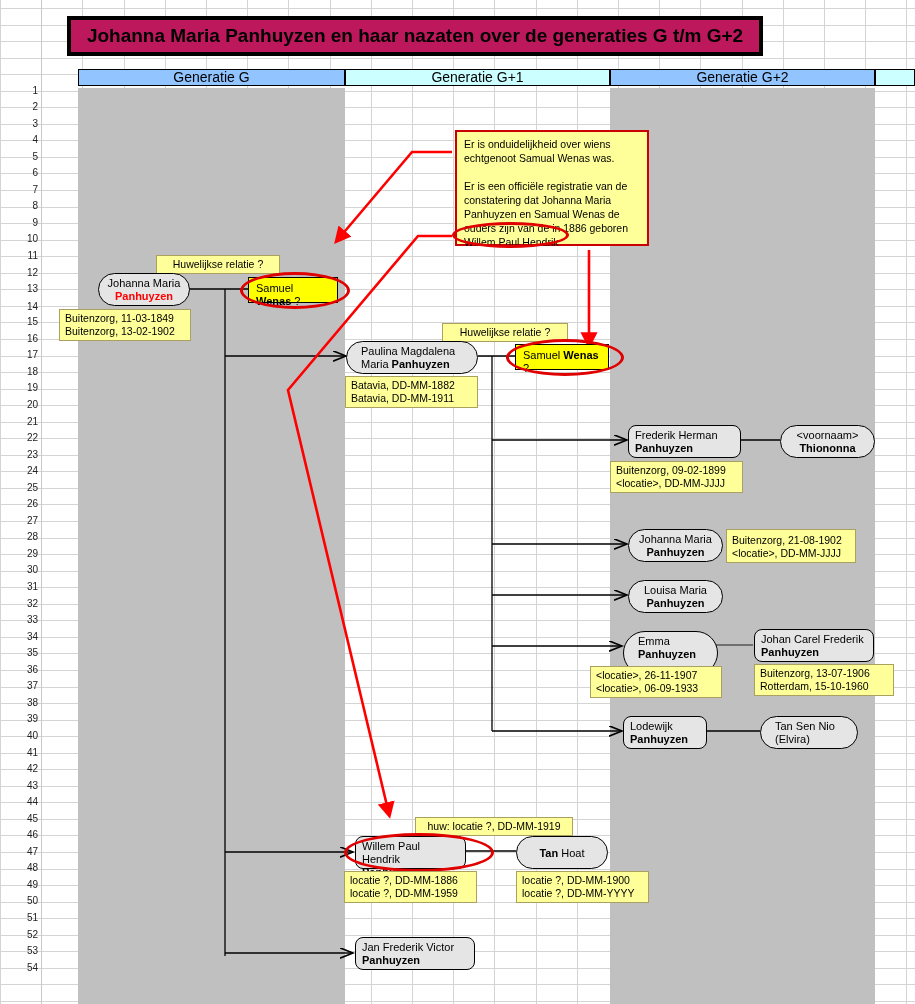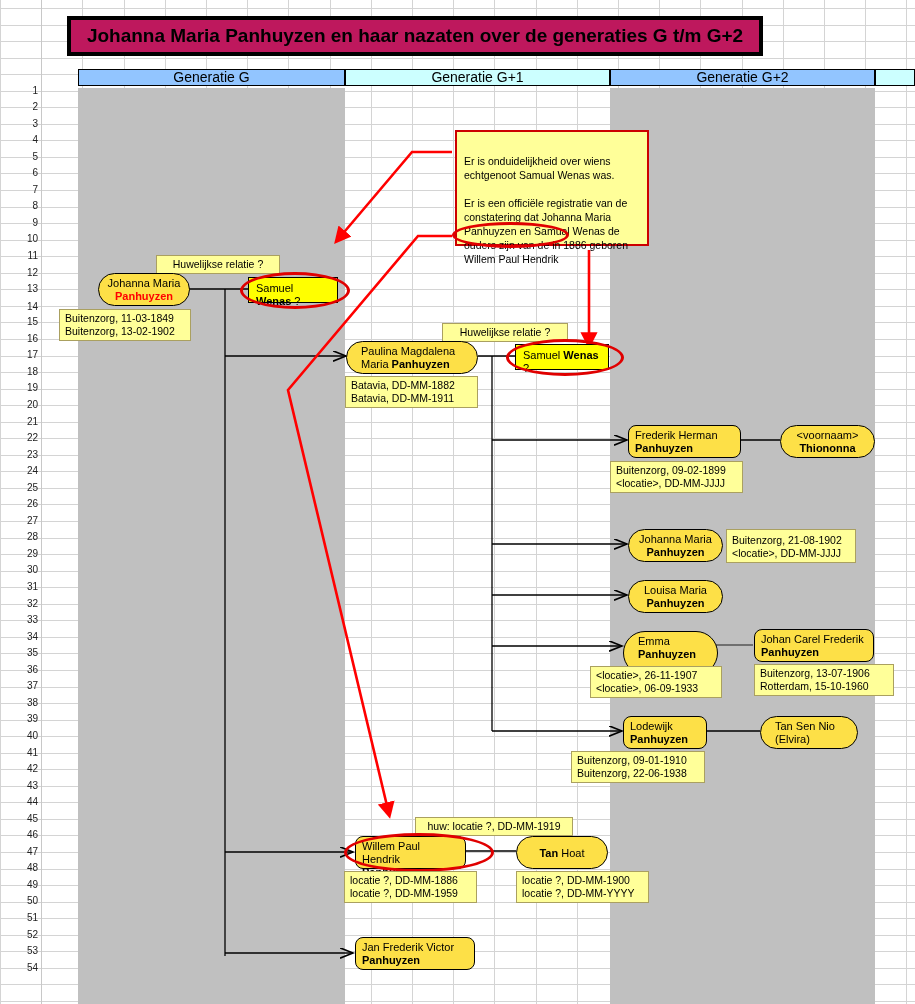--- a/index.html
+++ b/index.html
@@ -28,33 +28,33 @@
   
   .titlebox{position:absolute;left:67px;top:16px;width:696px;height:40px;
     background:#be185d;border:4px solid #000;box-sizing:border-box;
     display:flex;align-items:center;justify-content:center;}
   .titlebox span{font-size:19px;font-weight:bold;color:#000;letter-spacing:0px;}
 
   
   svg.lines{position:absolute;left:0;top:0;width:915px;height:1004px;overflow:visible;}
 
   
-  .node{position:absolute;box-sizing:border-box;background:#fde047;border:1px solid #000;
+  .node{position:absolute;box-sizing:border-box;background:#e5e5e5;border:1px solid #000;
     font-size:11px;color:#000;line-height:13px;padding:3px 6px;}
   .node.oval{border-radius:999px;text-align:center;}
   .node.rect{border-radius:8px;text-align:left;}
   .node b{font-weight:bold;}
   .node .red{color:#ff0000;font-weight:bold;}
 
   .noteyel{position:absolute;box-sizing:border-box;background:#ffff99;border:1px solid #aaa060;
     font-size:10.5px;color:#000;line-height:13px;padding:2px 5px;text-align:left;}
   .noteyel.ctr{text-align:center;}
 
   .bigyellow{position:absolute;box-sizing:border-box;background:#ffff99;border:2px solid #cc0000;
-    font-size:10.5px;color:#000;line-height:14px;padding:22px 7px;text-align:left;}
+    font-size:10.5px;color:#000;line-height:14px;padding:5px 7px;text-align:left;}
 
   .ywbox{position:absolute;box-sizing:border-box;background:#ffff00;border:1px solid #000;
     font-size:11px;color:#000;line-height:13px;padding:4px 7px;text-align:left;}
 
   .ell{position:absolute;border:3px solid #e00000;border-radius:50%;box-sizing:border-box;
     pointer-events:none;background:transparent;}
 </style>
 </head>
 <body>
 
@@ -256,24 +256,20 @@
   </div>
   <div class="noteyel" style="left:754px;top:664px;width:140px;">
     <span>Buitenzorg, 13-07-1906</span><br>
     <span>Rotterdam, 15-10-1960</span>
   </div>
 
   <div class="node rect" style="left:623px;top:716px;width:84px;height:33px;">
     <span>Lodewijk</span><br>
     <b>Panhuyzen</b>
   </div>
-  <div class="noteyel" style="left:571px;top:751px;width:134px;">
-    <span>Buitenzorg, 09-01-1910</span><br>
-    <span>Buitenzorg, 22-06-1938</span>
-  </div>
 
   <div class="node oval" style="left:760px;top:716px;width:98px;height:33px;text-align:left;padding-left:14px;">
     <span>Tan Sen Nio</span><br>
     <span>(Elvira)</span>
   </div>
 
   <div class="noteyel ctr" style="left:415px;top:817px;width:158px;">huw: locatie ?, DD-MM-1919</div>
 
   <div class="node rect" style="left:355px;top:836px;width:111px;height:33px;">
     <span>Willem  Paul Hendrik</span><br>

